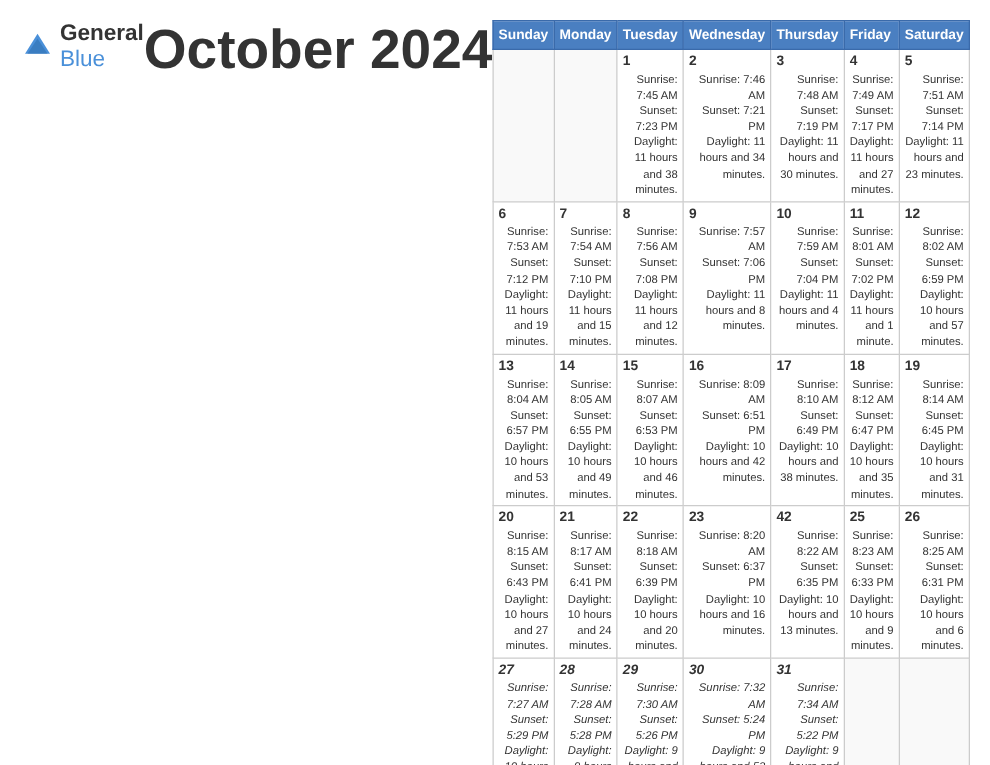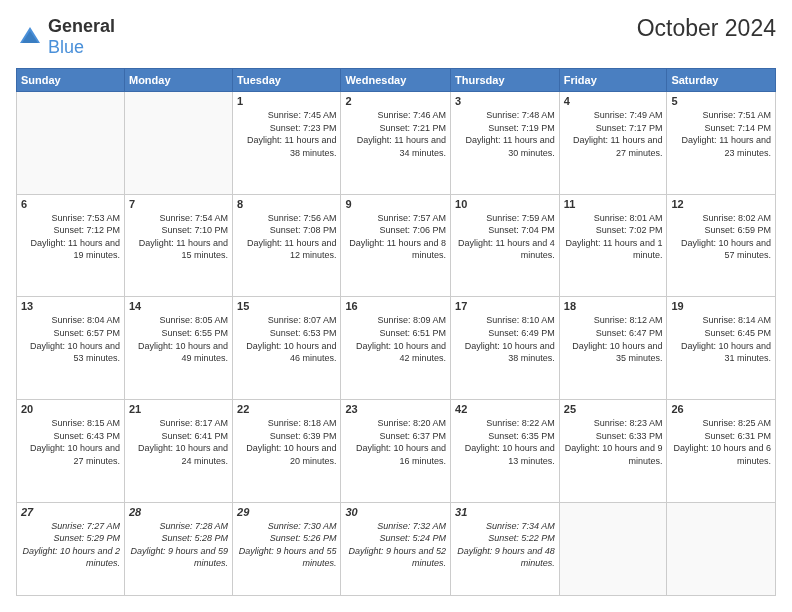--- a/index.html
+++ b/index.html
@@ -8,21 +8,21 @@
       height: 612px;
       font-family: Arial, sans-serif;
       background: #fff;
       overflow: hidden;
     }
     .page {
       width: 792px;
       height: 612px;
       padding: 16px;
       display: flex;
-      flex-direction: column;
+      flex-direction: row;
     }
     .header {
       display: flex;
       justify-content: space-between;
       align-items: flex-start;
       margin-bottom: 10px;
     }
     .logo {
       display: flex;
       align-items: center;
@@ -40,25 +40,24 @@
       text-align: right;
     }
     .logo-icon {
       width: 28px;
       height: 28px;
     }
     .title-area {
       text-align: right;
     }
     .month-title {
-      font-size: 23px;
-      font-weight: normal;
+      font-size: 44px;
+      font-weight: bold;
       color: #333;
       line-height: 1.1;
-      margin-left: 14px;
     }
     .location {
       font-size: 14px;
       color: #555;
     }
     table {
       width: 100%;
       border-collapse: collapse;
       flex: 1;
     }

